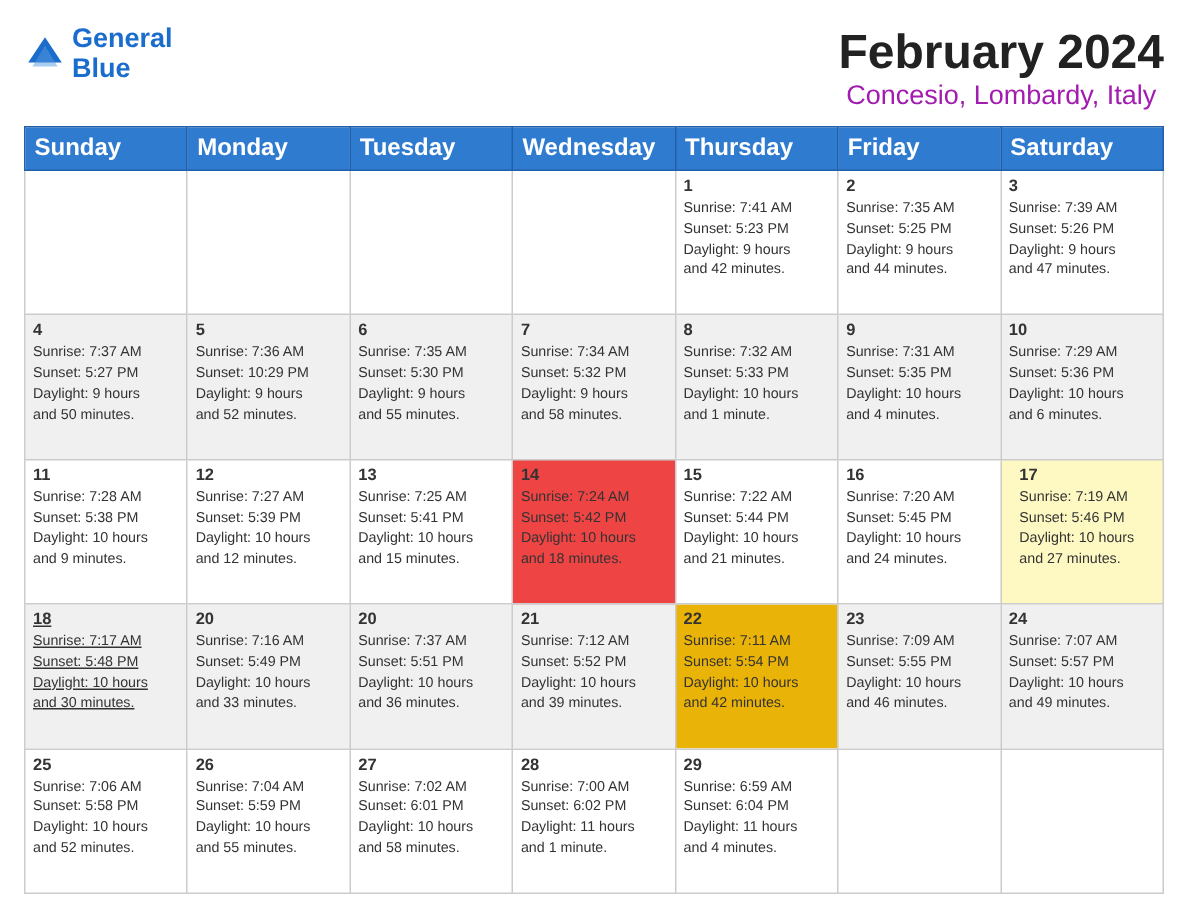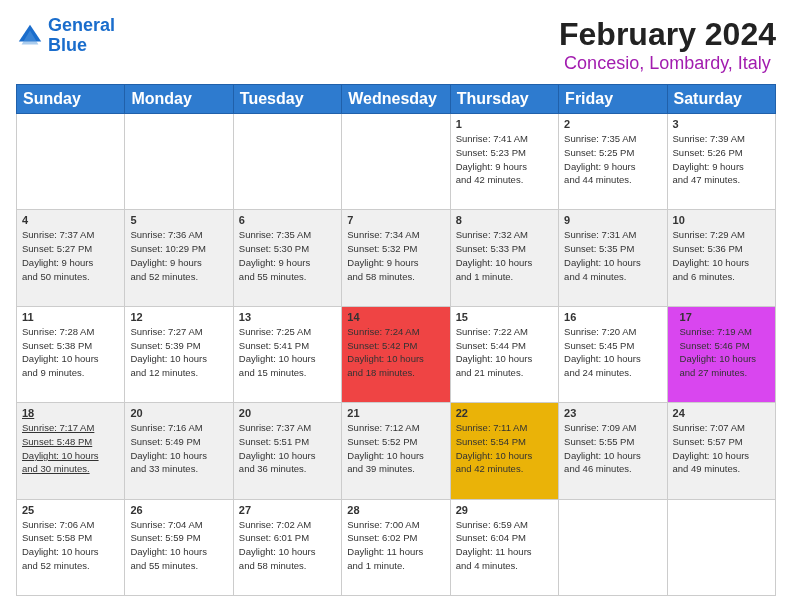--- a/index.html
+++ b/index.html
@@ -248,21 +248,21 @@
 Daylight: 10 hours
 and 21 minutes.</div>
           </td>
           <td style="background: rgb(255, 255, 255);">
             <span class="day-num">16</span>
             <div class="day-info" style="white-space: pre-line;">Sunrise: 7:20 AM
 Sunset: 5:45 PM
 Daylight: 10 hours
 and 24 minutes.</div>
           </td>
-          <td style="background: #d946ef; padding-left: 12px;">
+          <td style="background: #fef9c3; padding-left: 12px;">
             <span class="day-num">17</span>
             <div class="day-info" style="white-space: pre-line;">Sunrise: 7:19 AM
 Sunset: 5:46 PM
 Daylight: 10 hours
 and 27 minutes.</div>
           </td>
         </tr>
         <tr>
           <td style="background: rgb(240, 240, 240); text-decoration: underline;">
             <span class="day-num">18</span>

